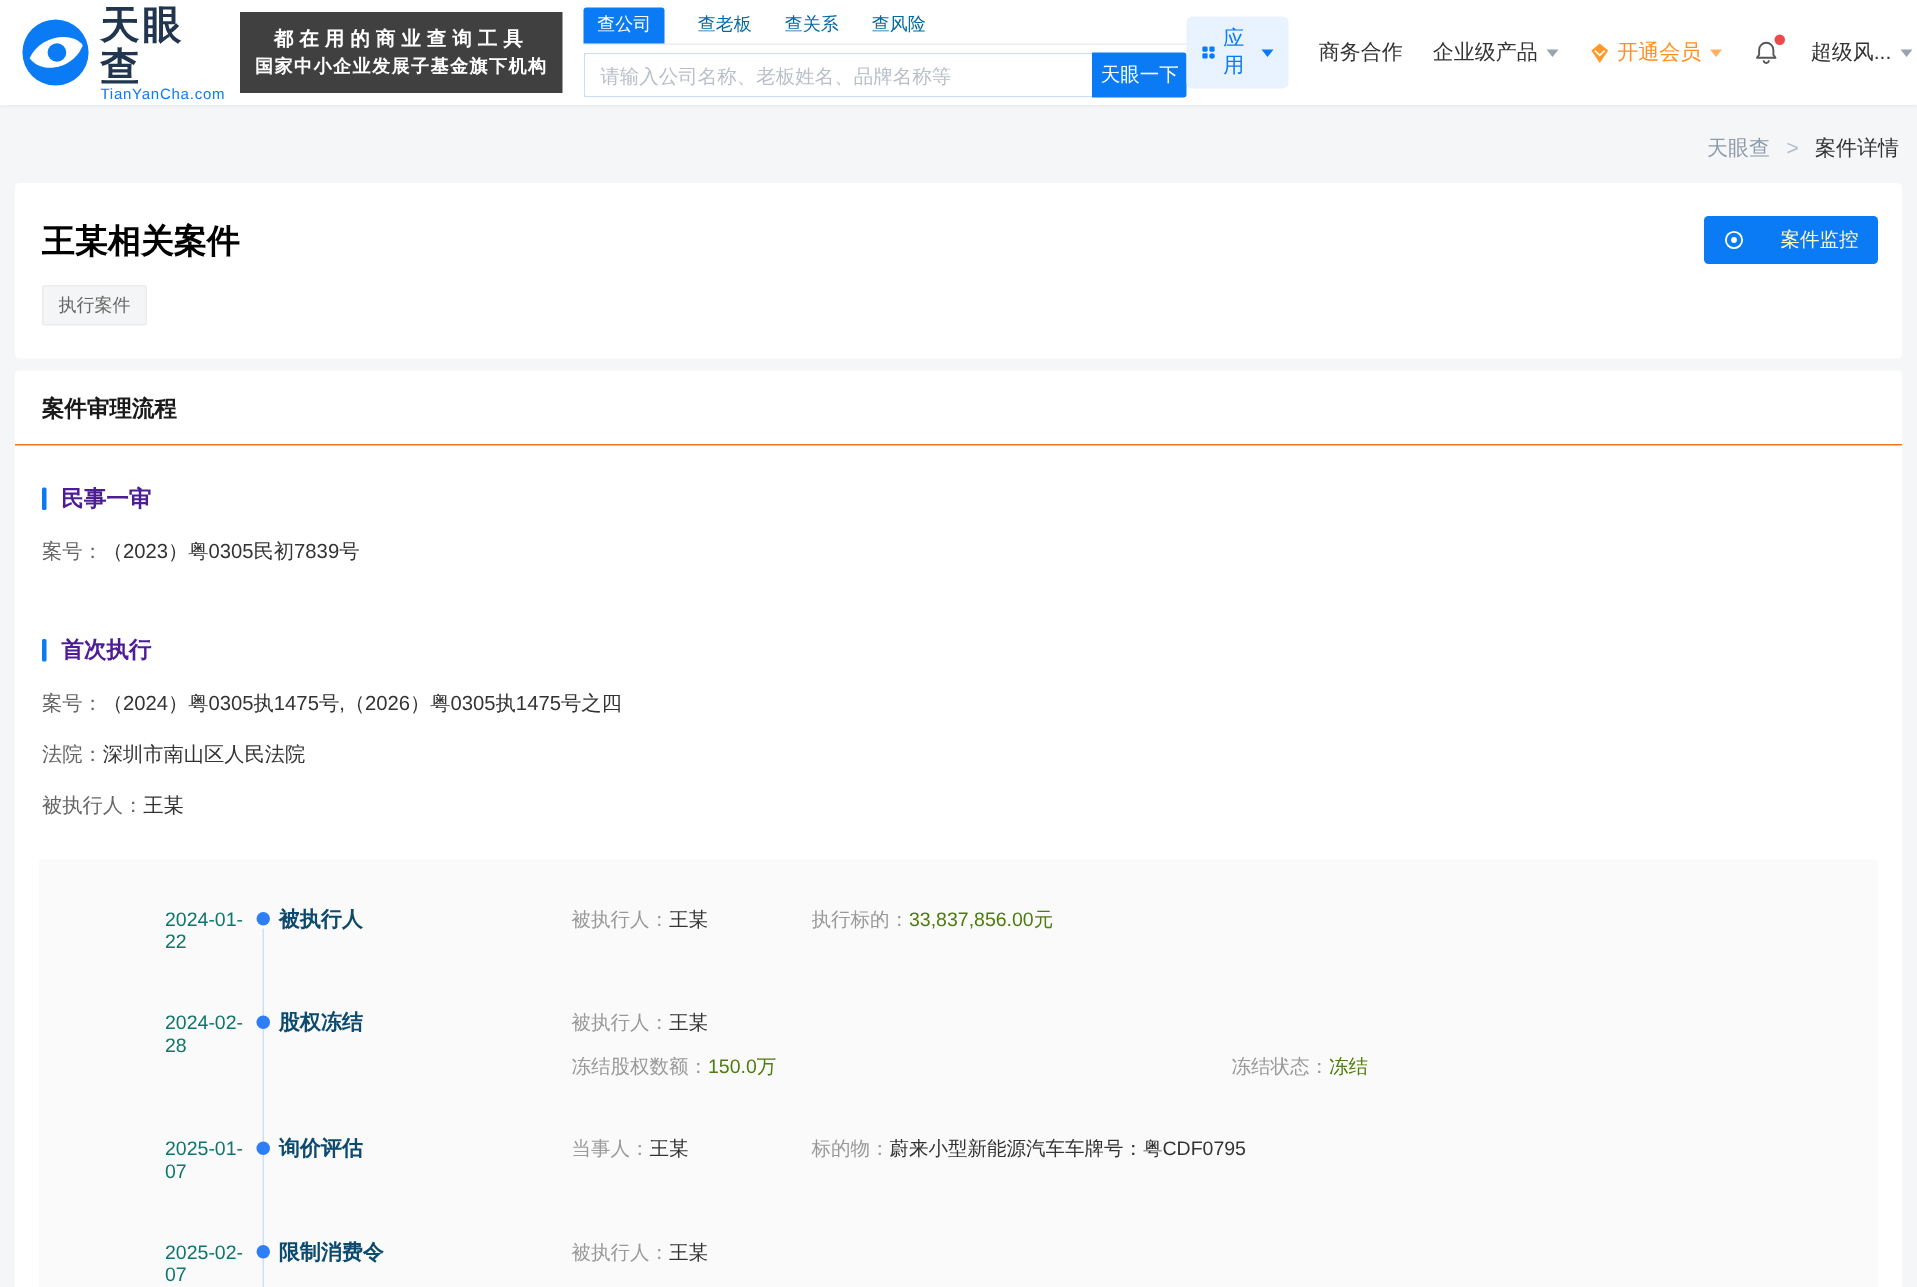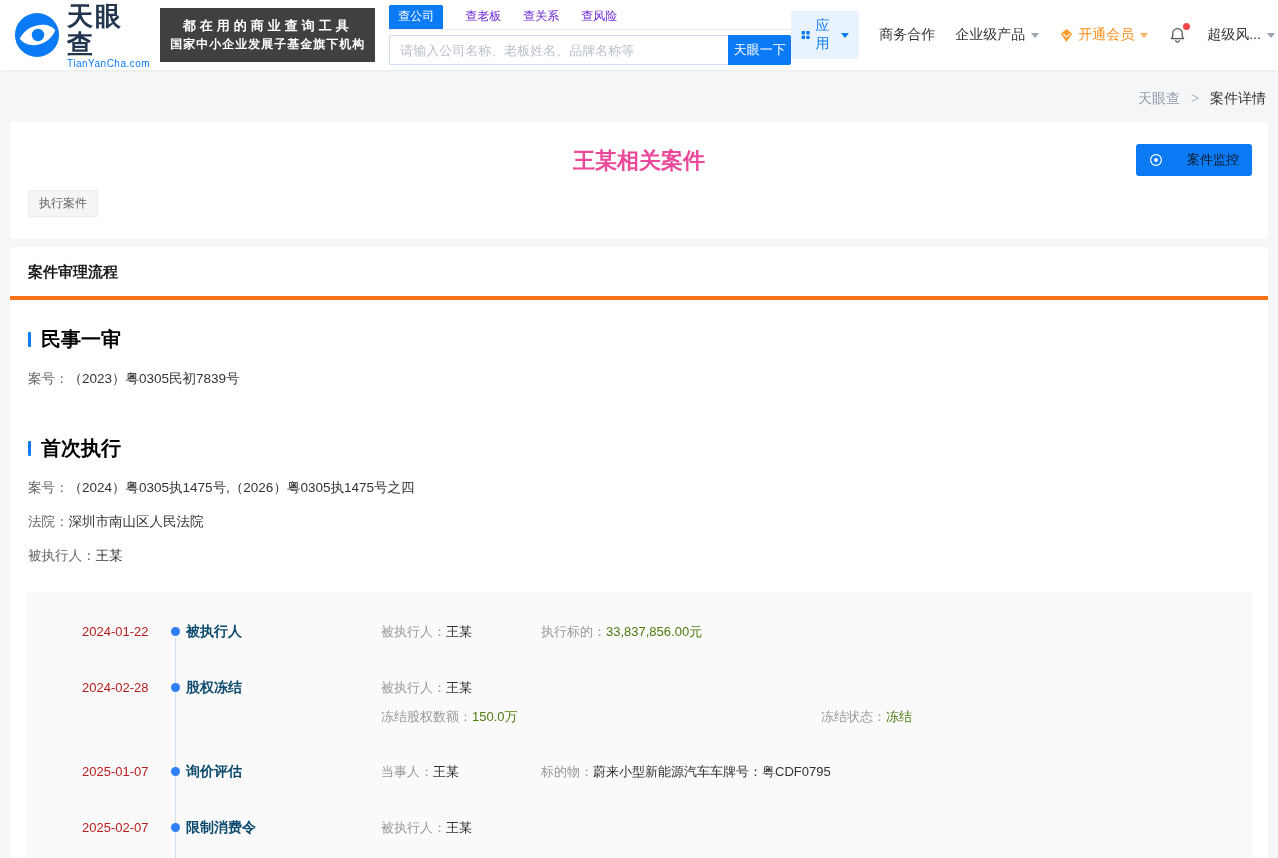--- a/index.html
+++ b/index.html
@@ -12,21 +12,21 @@
   .logo-icon { width:46px; height:46px; flex:none; }
   .logo-text { margin-left:7px; }
   .logo-cn { font-size:26px; font-weight:bold; color:#22354e; letter-spacing:2px; line-height:28px; }
   .logo-en { font-size:10px; color:#0b7bf5; letter-spacing:.5px; }
   .slogan { margin-left:10px; background:#404040; color:#fff; padding:8px 10px; line-height:19px; text-align:center; }
   .slogan-l1 { font-size:13px; font-weight:bold; letter-spacing:4px; white-space:nowrap; }
   .slogan-l2 { font-size:12px; font-weight:bold; letter-spacing:1px; white-space:nowrap; }
 
   .search-area { margin-left:14px; width:402px; }
   .search-tabs { display:flex; align-items:flex-end; gap:22px; border-bottom:1px solid #ebedf0; }
-  .stab { font-size:12px; color:#6d28d9; padding:3px 0 4px; cursor:pointer; white-space:nowrap; }
+  .stab { font-size:12px; color:#0369a1; padding:3px 0 4px; cursor:pointer; white-space:nowrap; }
   .stab.active { background:#0b7bf5; color:#fff; padding:3px 9px 4px; border-radius:2px 2px 0 0; }
   .search-bar { display:flex; margin-top:5px; }
   .search-bar input { width:386px; height:30px; border:1px solid #cdddf3; border-right:none; padding:0 10px; font-size:13px; color:#333; outline:none; border-radius:2px 0 0 2px; font-family:inherit; }
   .search-bar input::placeholder { color:#b9bfc9; }
   .search-btn { width:72px; height:30px; background:#0b7bf5; color:#fff; border:none; font-size:13px; border-radius:0 2px 2px 0; cursor:pointer; font-family:inherit; }
 
   .top-nav { margin-left:auto; display:flex; align-items:center; gap:20px; font-size:14px; color:#333; padding-right:4px; }
   .nav-item { display:flex; align-items:center; gap:4px; cursor:pointer; white-space:nowrap; }
   .nav-apps { display:flex; align-items:center; gap:5px; background:#e9f2ff; color:#0b7bf5; padding:6px 10px; border-radius:4px; cursor:pointer; }
   .nav-item.vip { color:#ff8f1f; }
@@ -39,39 +39,39 @@
   
   .page { padding:0 10px; }
   .breadcrumb { padding:20px 2px 14px; font-size:14px;text-align:right; }
   .bc-home { color:#8e9bab; cursor:pointer; }
   .bc-sep { color:#b3bcc7; margin:0 7px; }
   .bc-current { color:#333; }
 
   
   .card { background:#fff; border-radius:3px; }
   .title-card { padding:24px 18px 22px; position:relative; }
-  .title-card h1 { font-size:22px; font-weight:bold; color:#ec4899;text-align:center; }
+  .title-card h1 { font-size:22px; font-weight:bold; color:#000000; }
   .tag { display:inline-block; margin-top:14px; font-size:12px; color:#666; background:#f4f5f6; border:1px solid #ebecee; border-radius:2px; padding:4px 10px; cursor:pointer; }
-  .monitor-btn { position:absolute; right:16px; top:22px; display:flex; align-items:center; gap:24px; background:#0b7bf5; color:#0f172a; border:none; border-radius:3px; padding:7px 13px; font-size:13px; cursor:pointer; font-family:inherit; }
+  .monitor-btn { position:absolute; right:16px; top:22px; display:flex; align-items:center; gap:24px; background:#0b7bf5; color:#fef9c3; border:none; border-radius:3px; padding:7px 13px; font-size:13px; cursor:pointer; font-family:inherit; }
 
   .process-card { margin-top:8px; padding-bottom:26px; min-height:610px; }
-  .card2-header { padding:16px 18px 14px; font-size:15px; font-weight:bold; color:#1a1a1a; border-bottom:4px solid #f97316; }
+  .card2-header { padding:16px 18px 14px; font-size:15px; font-weight:bold; color:#1a1a1a; border-bottom:1px solid #f97316; }
   .proc-section { margin:26px 18px 0; }
   .proc-section + .proc-section { margin-top:48px; }
-  .section-title { display:flex; align-items:center; font-size:20px; font-weight:bold; color:#000000; }
+  .section-title { display:flex; align-items:center; font-size:15px; font-weight:bold; color:#4c1d95; }
   .blue-bar { width:3px; height:15px; background:#0b7bf5; margin-right:10px; border-radius:1px; }
   .field-row { margin-top:17px; font-size:13.5px; line-height:17px; }
   .f-label { color:#666; }
   .f-value { color:#333; }
 
   
   .timeline { position:relative; margin:28px 16px 0; background:#fafafa; border-radius:2px; padding:12px 12px 18px 56px; }
   .tl-vline { position:absolute; left:149px; top:46px; bottom:50px; width:1px; background:#cfe0f2; z-index:0; }
   .tl-row { display:grid; grid-template-columns:82px 22px 195px 1fr; padding:19px 0; position:relative; z-index:1; align-items:start; }
-  .tl-date { font-size:13px; color:#b91c1c; padding-top:1px; }
+  .tl-date { font-size:13px; color:#0f766e; padding-top:1px;margin-left:28px; }
   .tl-dot-cell { display:flex; justify-content:center; }
   .tl-dot { width:9px; height:9px; border-radius:50%; background:#2e7ef7; margin-top:4px; }
   .tl-event { font-size:14px; font-weight:bold; color:#0c4a6e; }
   .tl-line { display:grid; grid-template-columns:160px 280px 1fr; }
   .tl-line + .tl-line { margin-top:12px; }
   .tl-field { font-size:13px; line-height:17px; }
   .col1 { grid-column:1; }
   .col2 { grid-column:2 / 4; }
   .col3 { grid-column:3; }
   .tl-label { color:#999; }

